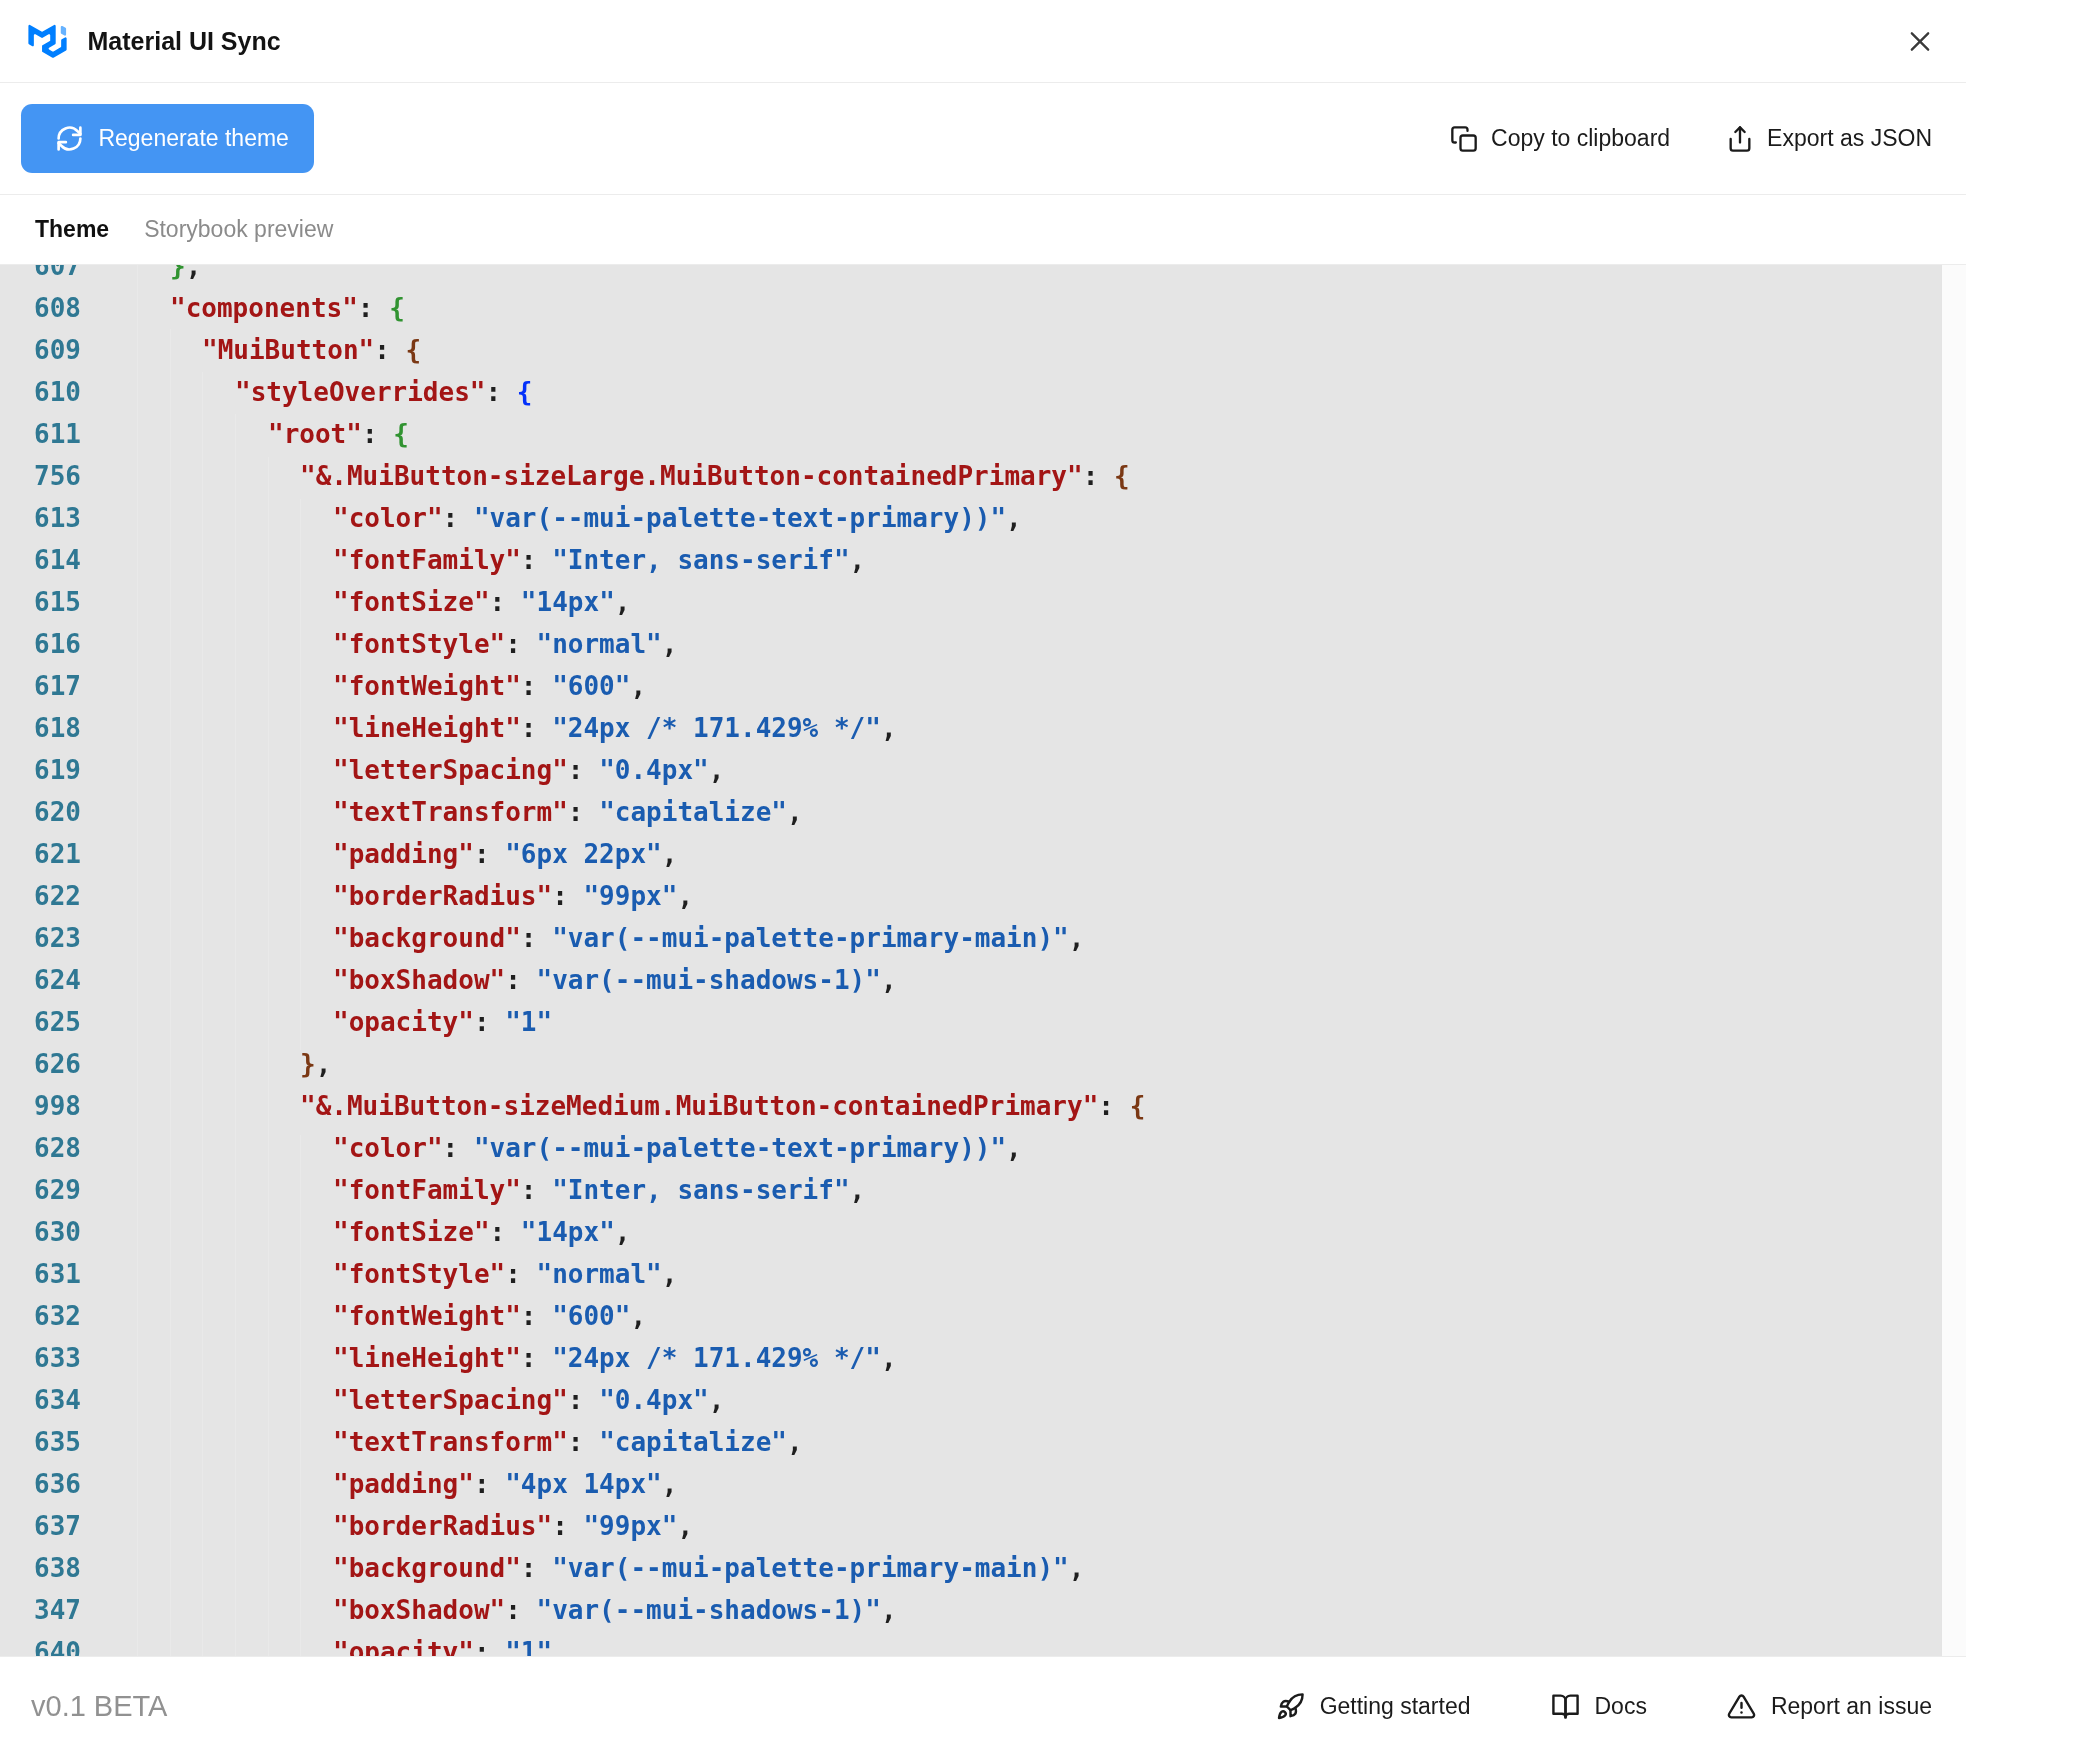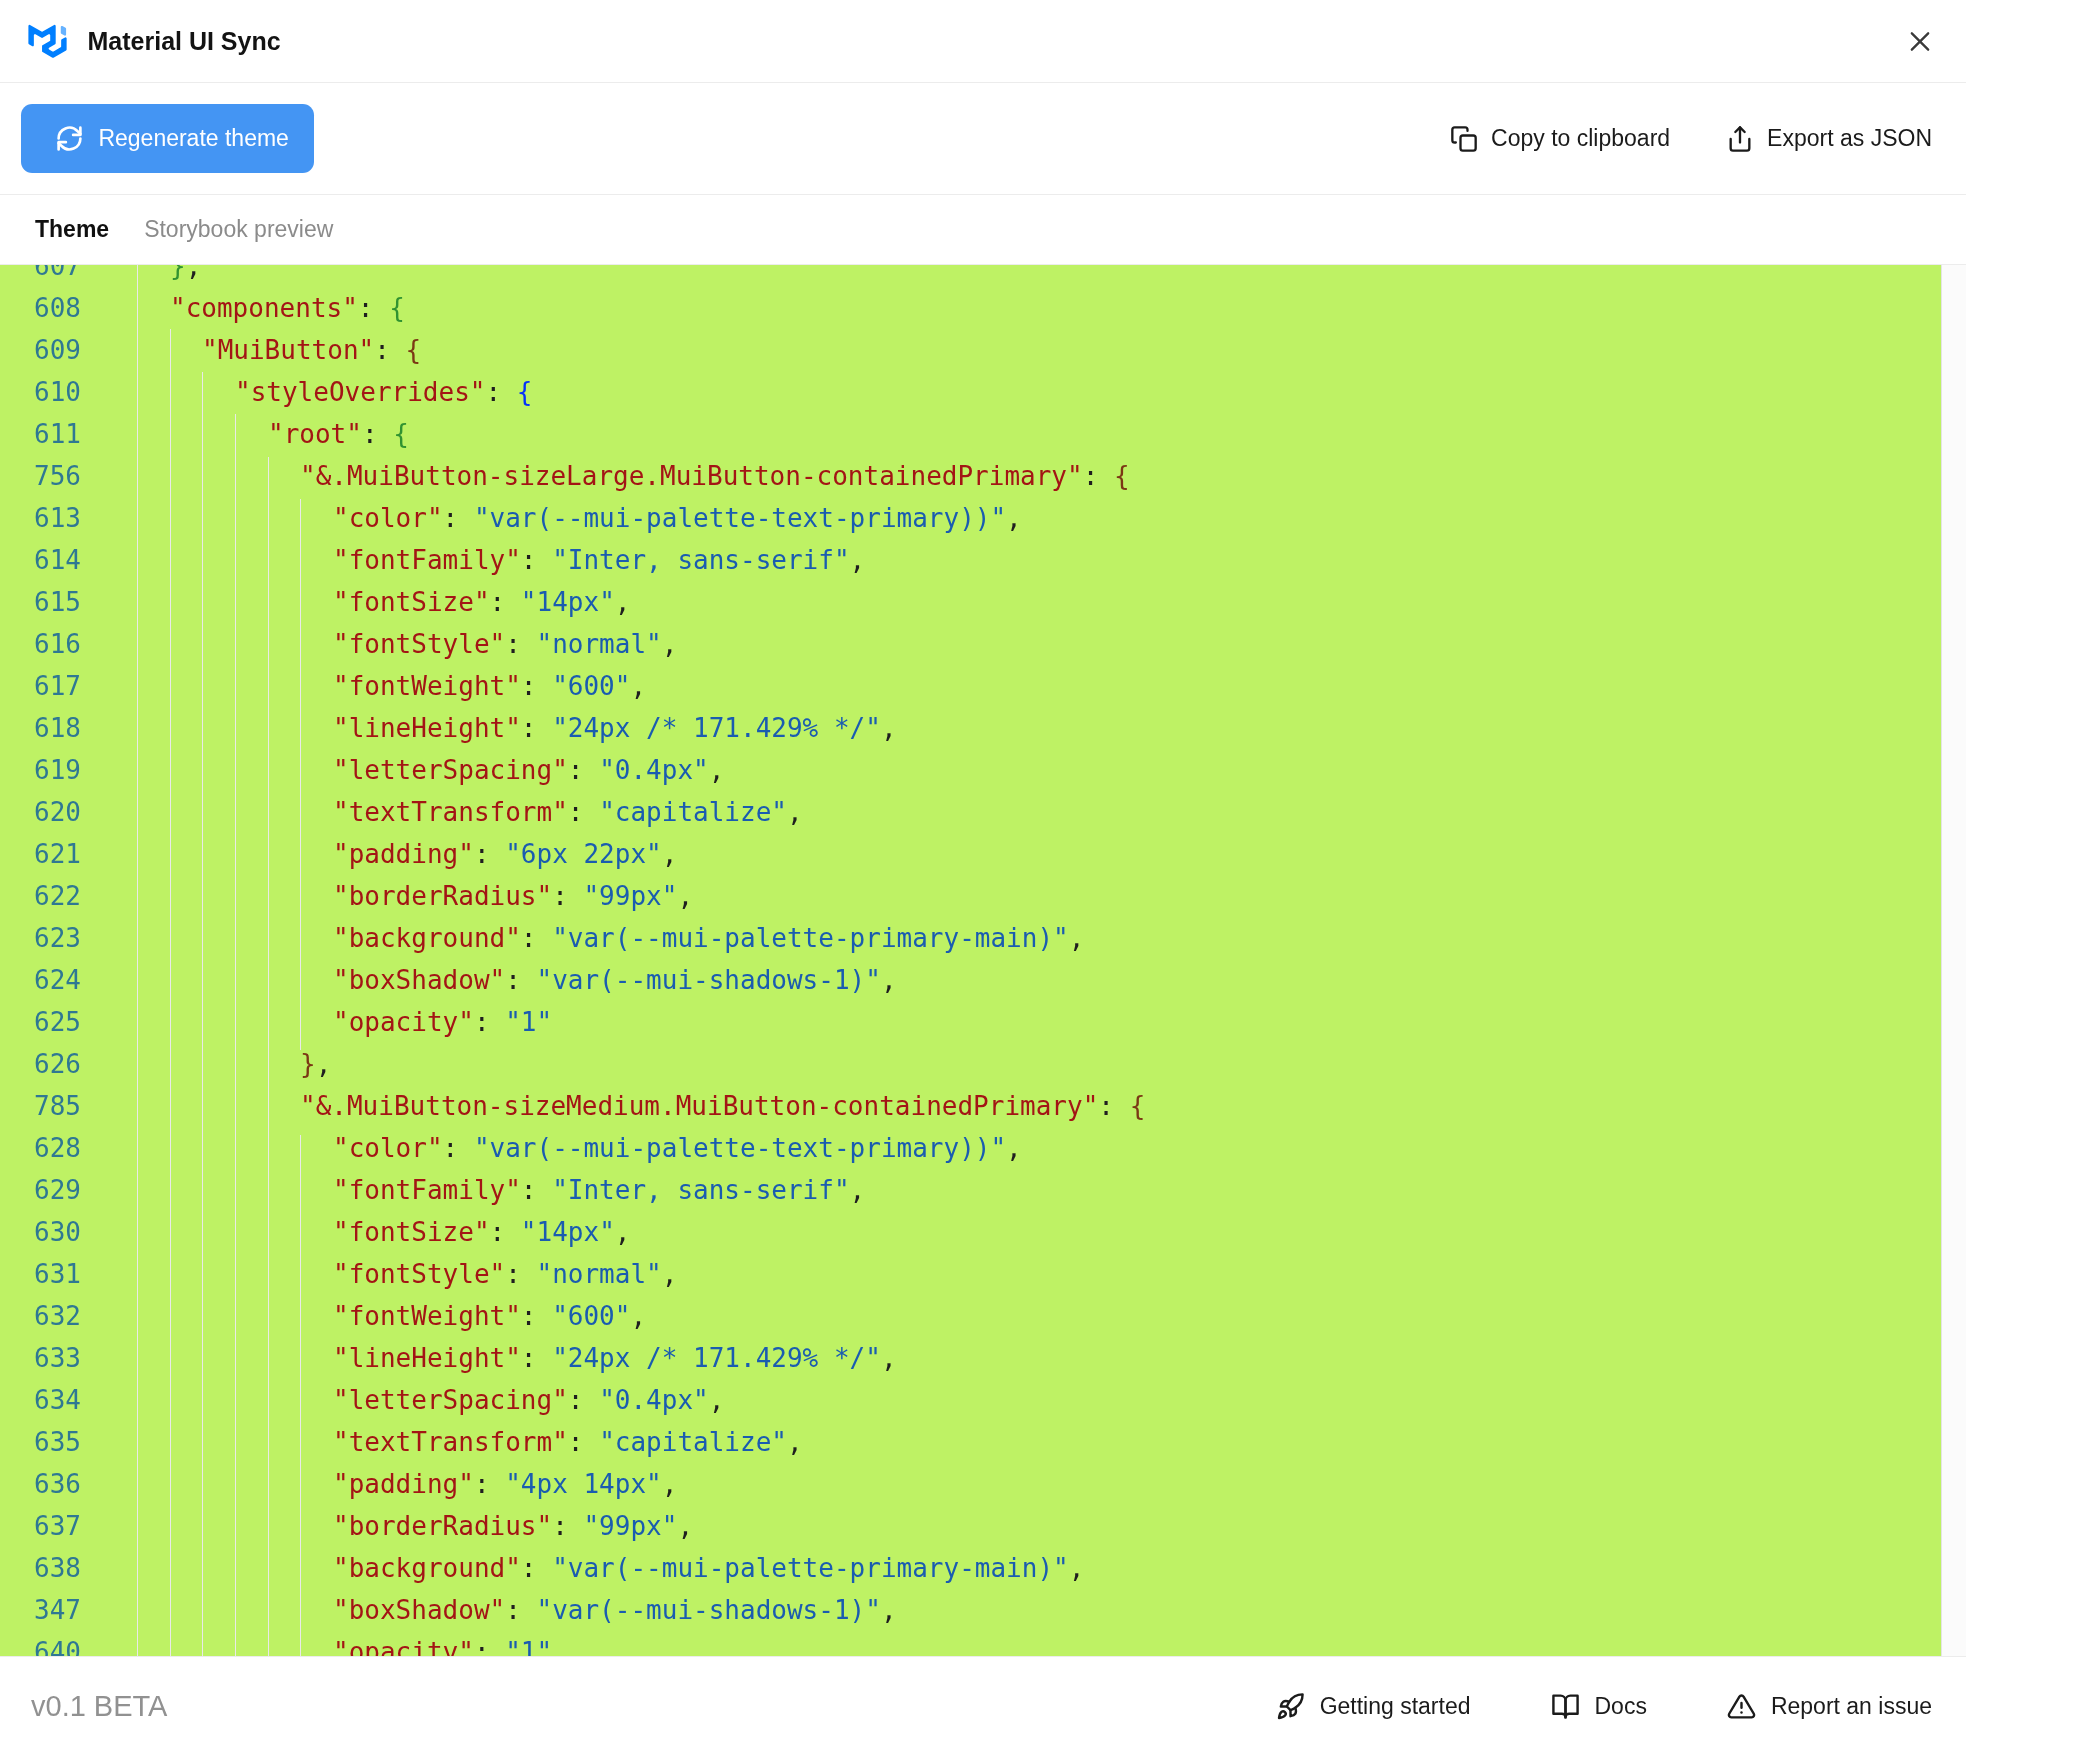--- a/index.html
+++ b/index.html
@@ -21,21 +21,21 @@
   .toolbar-right{display:flex;align-items:center;gap:56px;}
   .flat-btn{display:flex;align-items:center;gap:13px;background:none;border:none;font-family:inherit;font-size:23px;font-weight:500;color:#1b1b1b;cursor:pointer;padding:0;}
   .flat-btn svg{width:28px;height:28px;stroke:#1b1b1b;stroke-width:2;fill:none;stroke-linecap:round;stroke-linejoin:round;}
 
   
   .tabs{height:70px;border-bottom:0.9px solid #ececec;display:flex;align-items:center;padding:0 35px;gap:35px;flex:none;}
   .tab{font-size:23px;color:#8b8b8b;font-weight:400;cursor:pointer;}
   .tab.active{color:#101010;font-weight:700;}
 
   
-  .editor{flex:1;position:relative;overflow:hidden;background:#bef264;}
+  .editor{flex:1;position:relative;overflow:hidden;background:#e5e5e5;font-weight:bold;}
   .lines{margin-top:-20.5px;}
   .line{display:flex;height:42px;line-height:42px;font-family:"DejaVu Sans Mono",monospace;font-size:26px;white-space:pre;}
   .ln{width:137px;flex:none;text-align:right;padding-right:56px;color:var(--lnum,#2F7893);user-select:none;}
   .code{color:#1f1f1f;}
   .tok-k{color:var(--c-key,#A31515);}
   .tok-v{color:var(--c-val,#1A5CB0);}
   .tok-p{color:#1f1f1f;}
   .tok-bg{color:var(--c-bgreen,#319331);}
   .tok-bb{color:var(--c-bbrown,#7B3814);}
   .tok-bu{color:var(--c-bblue,#0431FA);}
@@ -207,21 +207,21 @@
     <span class="ln">625</span>
     <span class="code" style="padding-left: 196px;"><span class="tok-k">"opacity"</span><span class="tok-p">: </span><span class="tok-v">"1"</span></span>
   </div>
 
   <div class="line">
     <span class="ln">626</span>
     <span class="code" style="padding-left: 163px;"><span class="tok-bb">}</span><span class="tok-p">,</span></span>
   </div>
 
   <div class="line">
-    <span class="ln">785</span>
+    <span class="ln">998</span>
     <span class="code" style="padding-left: 163px;"><span class="tok-k">"&amp;.MuiButton-sizeMedium.MuiButton-containedPrimary"</span><span class="tok-p">: </span><span class="tok-bb">{</span></span>
   </div>
 
   <div class="line">
     <span class="ln">628</span>
     <span class="code" style="padding-left: 196px;"><span class="tok-k">"color"</span><span class="tok-p">: </span><span class="tok-v">"var(--mui-palette-text-primary))"</span><span class="tok-p">,</span></span>
   </div>
 
   <div class="line">
     <span class="ln">629</span>

